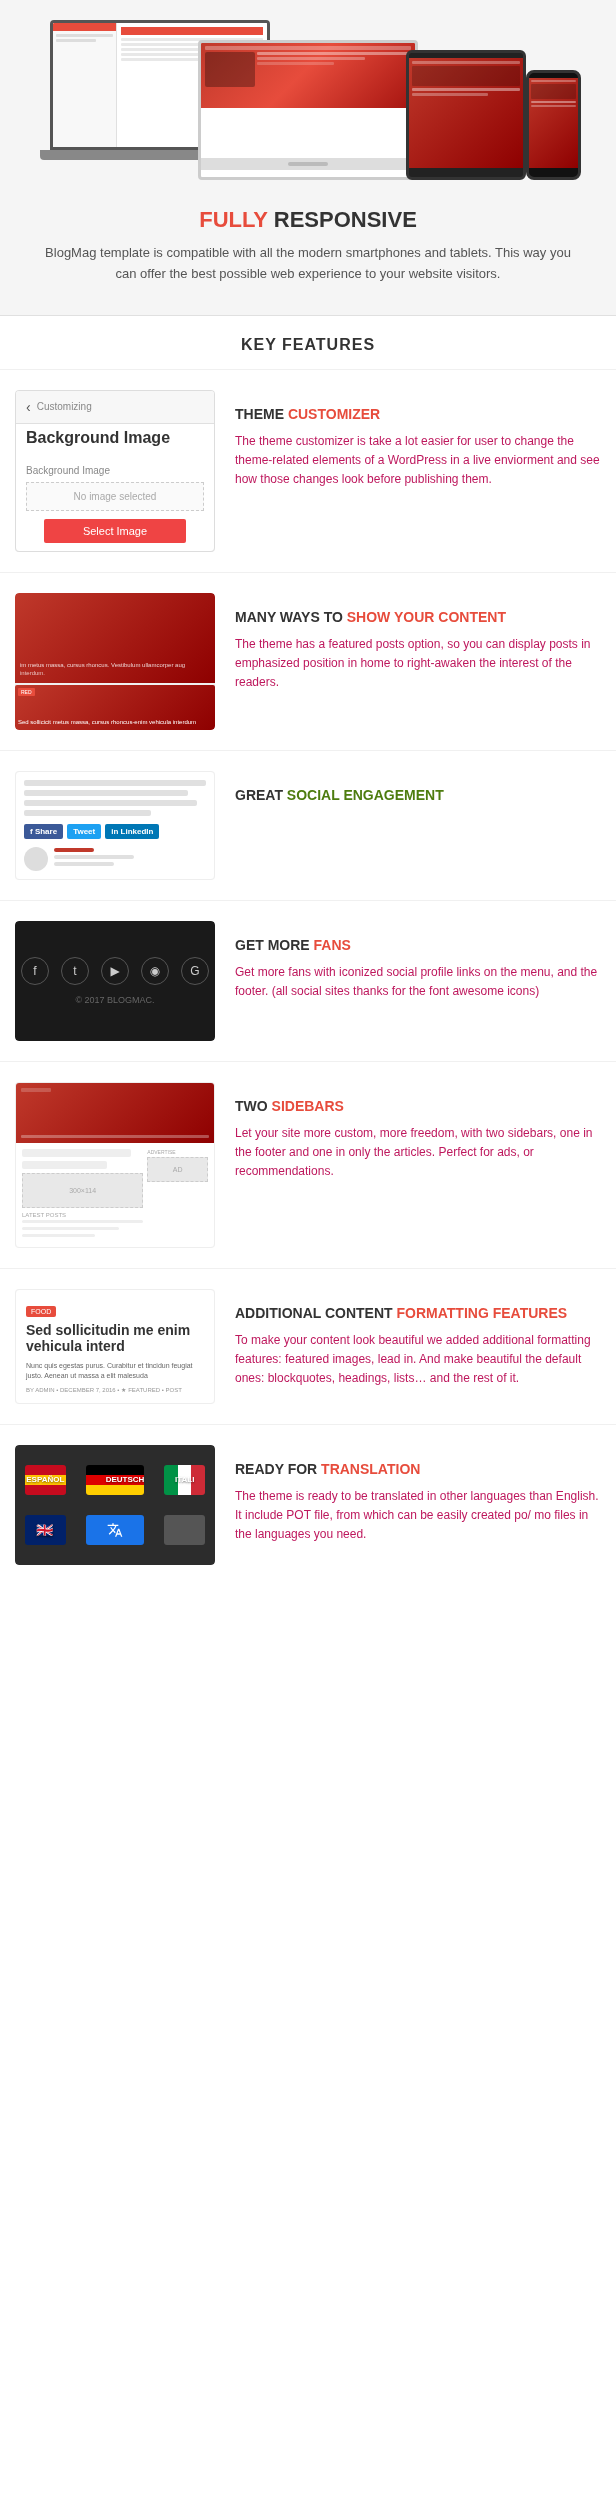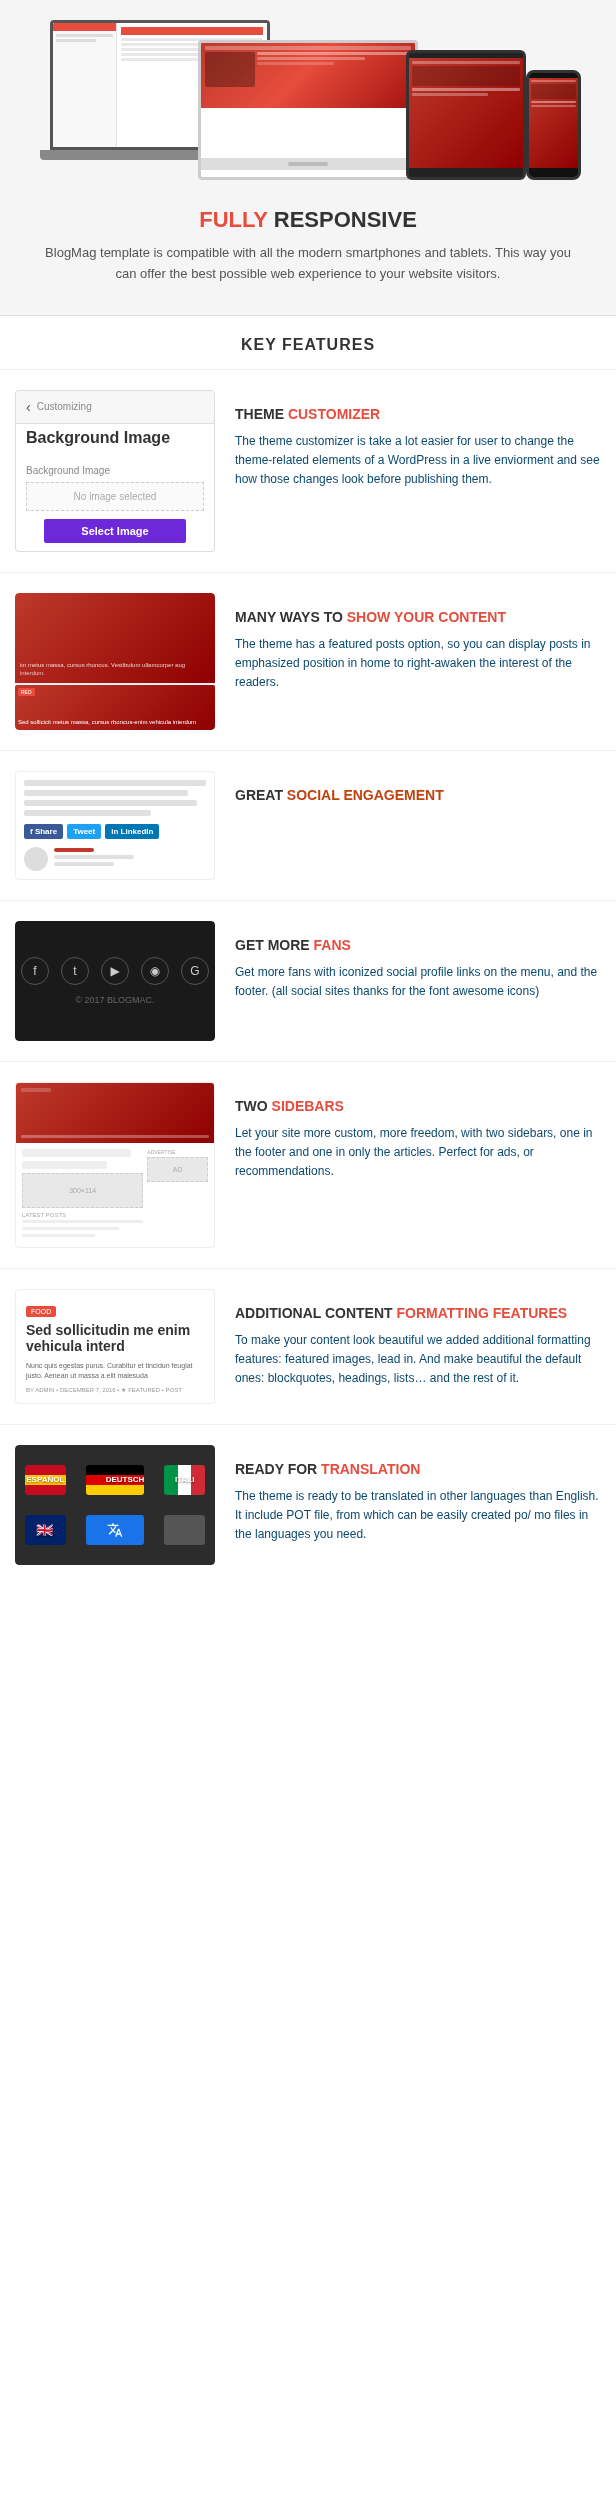--- a/index.html
+++ b/index.html
@@ -167,21 +167,21 @@
     .feature-title {
       font-size: 14px;
       font-weight: bold;
       color: #333;
       margin-bottom: 10px;
       text-transform: uppercase;
       margin-top: 16px;
     }
     .feature-desc {
       font-size: 12px;
-      color: #0c4a6e;
+      color: #be185d;
       line-height: 1.6;
     }
 
     
     .customizer-mockup {
       background: #fff;
       border: 1px solid #ddd;
       border-radius: 4px;
       padding: 0;
       width: 200px;
@@ -222,30 +222,29 @@
       border: 1px dashed #ccc;
       padding: 8px;
       text-align: center;
       font-size: 10px;
       color: #aaa;
       margin-bottom: 8px;
       background: #fafafa;
     }
     .customizer-select-btn {
       display: block;
-      background: #6d28d9;
+      background: #ef4444;
       color: #fff;
       text-align: center;
       padding: 6px 10px;
       font-size: 11px;
       border-radius: 2px;
       cursor: pointer;
       margin: 0 auto;
       width: 80%;
-      font-weight: bold;
     }
 
     
     .featured-posts-mockup {
       width: 200px;
       overflow: hidden;
       border-radius: 4px;
     }
     .featured-main-img {
       width: 100%;
@@ -680,21 +679,21 @@
           <div class="social-admin-lines">
             <div style="width:40px;background:#c0392b;height:4px;border-radius:2px;margin-bottom:3px;"></div>
             <div style="width:80px;"></div>
             <div style="width:60px;"></div>
           </div>
         </div>
       </div>
     </div>
     <div class="feature-content">
       <div class="feature-title">
-        <span>GREAT </span><span style="color:#c2410c;">SOCIAL ENGAGEMENT</span>
+        <span>GREAT </span><span style="color:#4d7c0f;">SOCIAL ENGAGEMENT</span>
       </div>
     </div>
   </div>
 
   <div class="feature-row">
     <div class="feature-image">
       <div class="fans-mockup">
         <div class="fans-icons-row">
           <div class="fans-icon">f</div>
           <div class="fans-icon">t</div>

